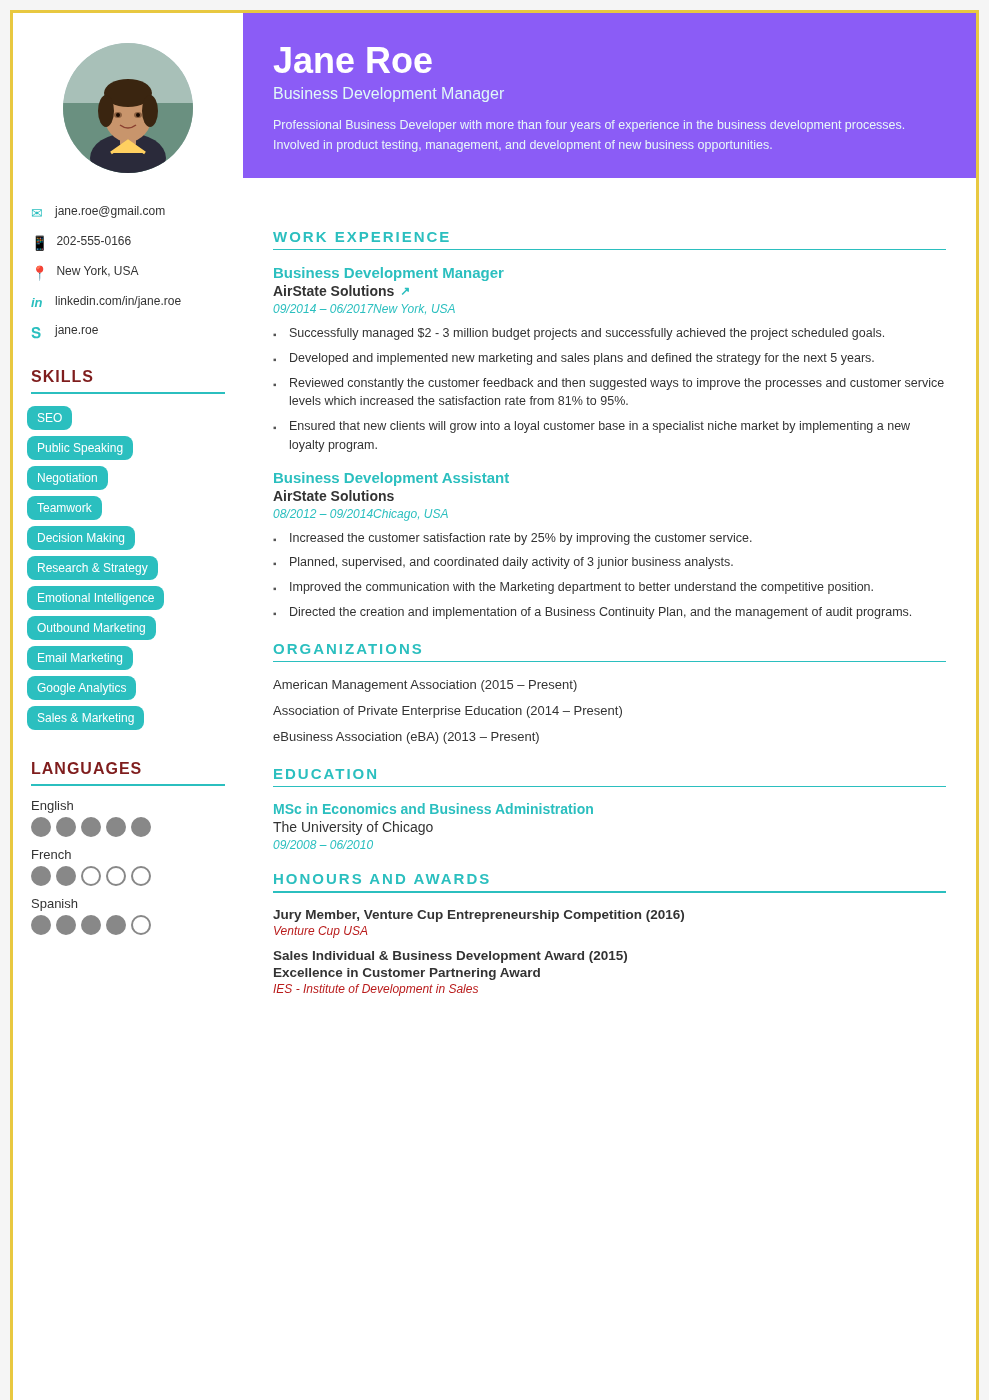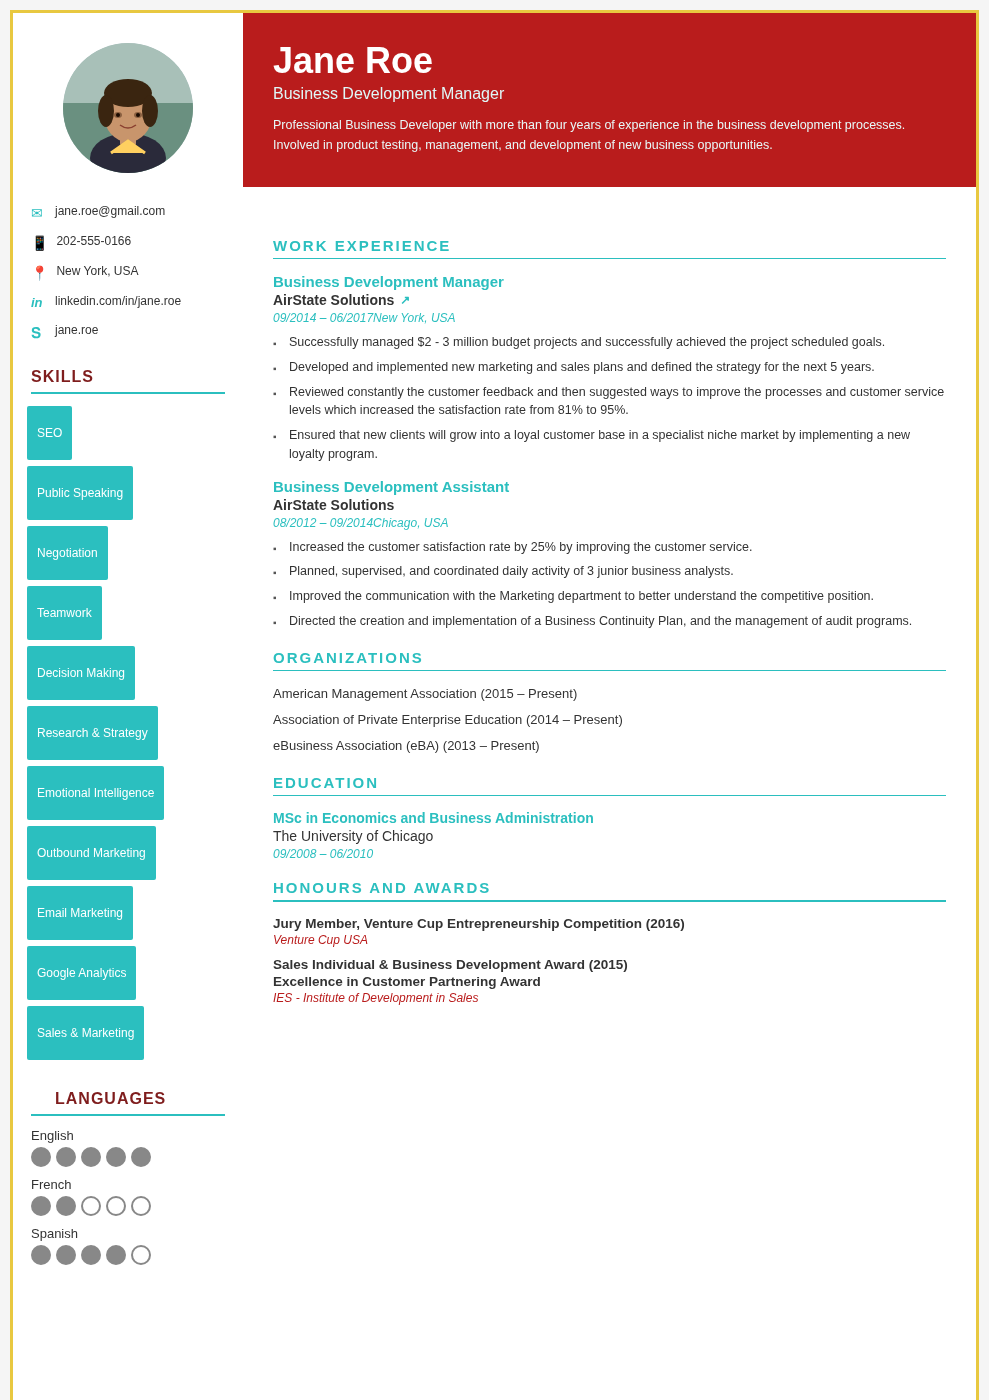--- a/index.html
+++ b/index.html
@@ -80,22 +80,22 @@
     }
     .skills-list {
       padding: 0 14px;
       display: flex;
       flex-direction: column;
       gap: 6px;
     }
     .skill-tag {
       background: #2bbfbf;
       color: #fff;
-      border-radius: 2px;
-      padding: 20px 10px;
+      border-radius: 8px;
+      padding: 5px 10px;
       font-size: 12px;
       display: inline-block;
       width: fit-content;
     }
     .languages-section {
       padding: 0 18px;
     }
     .language-item {
       margin-bottom: 10px;
     }
@@ -121,22 +121,22 @@
       background: #fff;
     }
 
     
     .main {
       flex: 1;
       display: flex;
       flex-direction: column;
     }
     .header-banner {
-      background: #b91c1c;
-      padding: 28px 30px 32px 30px;
+      background: #8b5cf6;
+      padding: 28px 30px 23px 30px;
       color: #fff;
     }
     .header-name {
       font-size: 36px;
       font-weight: bold;
       color: #fff;
       line-height: 1.1;
     }
     .header-title {
       font-size: 16px;
@@ -324,21 +324,21 @@
         <span class="skill-tag">Teamwork</span>
         <span class="skill-tag">Decision Making</span>
         <span class="skill-tag">Research &amp; Strategy</span>
         <span class="skill-tag">Emotional Intelligence</span>
         <span class="skill-tag">Outbound Marketing</span>
         <span class="skill-tag">Email Marketing</span>
         <span class="skill-tag">Google Analytics</span>
         <span class="skill-tag">Sales &amp; Marketing</span>
       </div>
 
-    <div class="section-title-sidebar" style="margin-top:16px;margin-left:24px;">LANGUAGES</div>
+    <div class="section-title-sidebar" style="margin-top:16px;">LANGUAGES</div>
     <div class="divider-sidebar"></div>
     <div class="languages-section" id="languages-container">
     <div class="language-item">
           <div class="language-name">English</div>
           <div class="language-dots">
             <div class="dot filled"></div>
             <div class="dot filled"></div>
             <div class="dot filled"></div>
             <div class="dot filled"></div>
             <div class="dot filled"></div>

